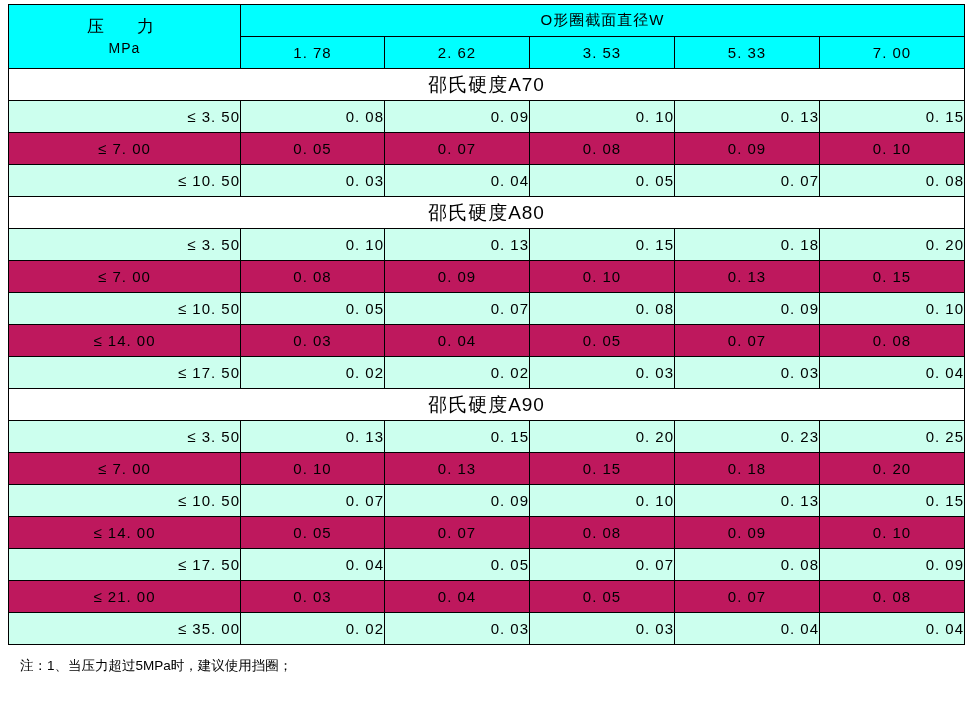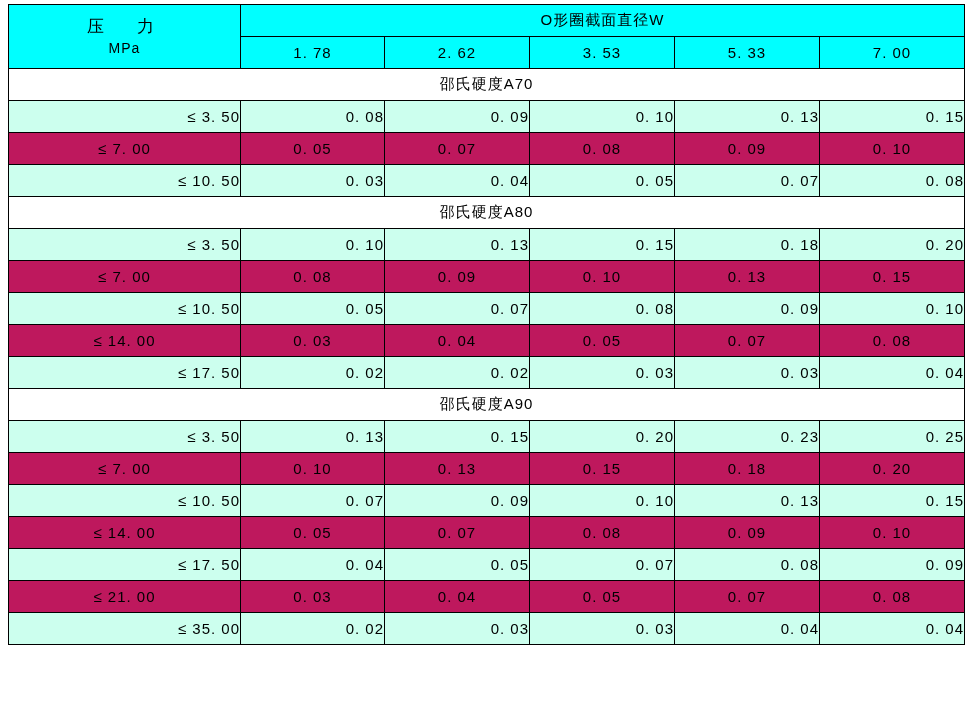--- a/index.html
+++ b/index.html
@@ -69,21 +69,21 @@
     height: 31px;
     font-size: 15px;
   }
   .hdr-sub {
     height: 31px;
     font-size: 15px;
   }
   tr.group-row td {
     height: 31px;
     background: #ffffff;
-    font-size: 15px;
+    font-size: 19px;
   }
   tr.data td {
     height: 31px;
   }
   tr.band td {
     background: #ccffee;
     text-align: right;
   }
   tr.plain td {
     background: #be185d;
@@ -257,15 +257,16 @@
           <td>0. 02</td>
           <td>0. 03</td>
           <td>0. 03</td>
           <td>0. 04</td>
           <td>0. 04</td>
         </tr>
       </tbody>
   </table>
 
   <div class="notes">
+    <div>注：1、当压力超过5MPa时，建议使用挡圈；</div>
   </div>
 
 </div>
 
 </body></html>

